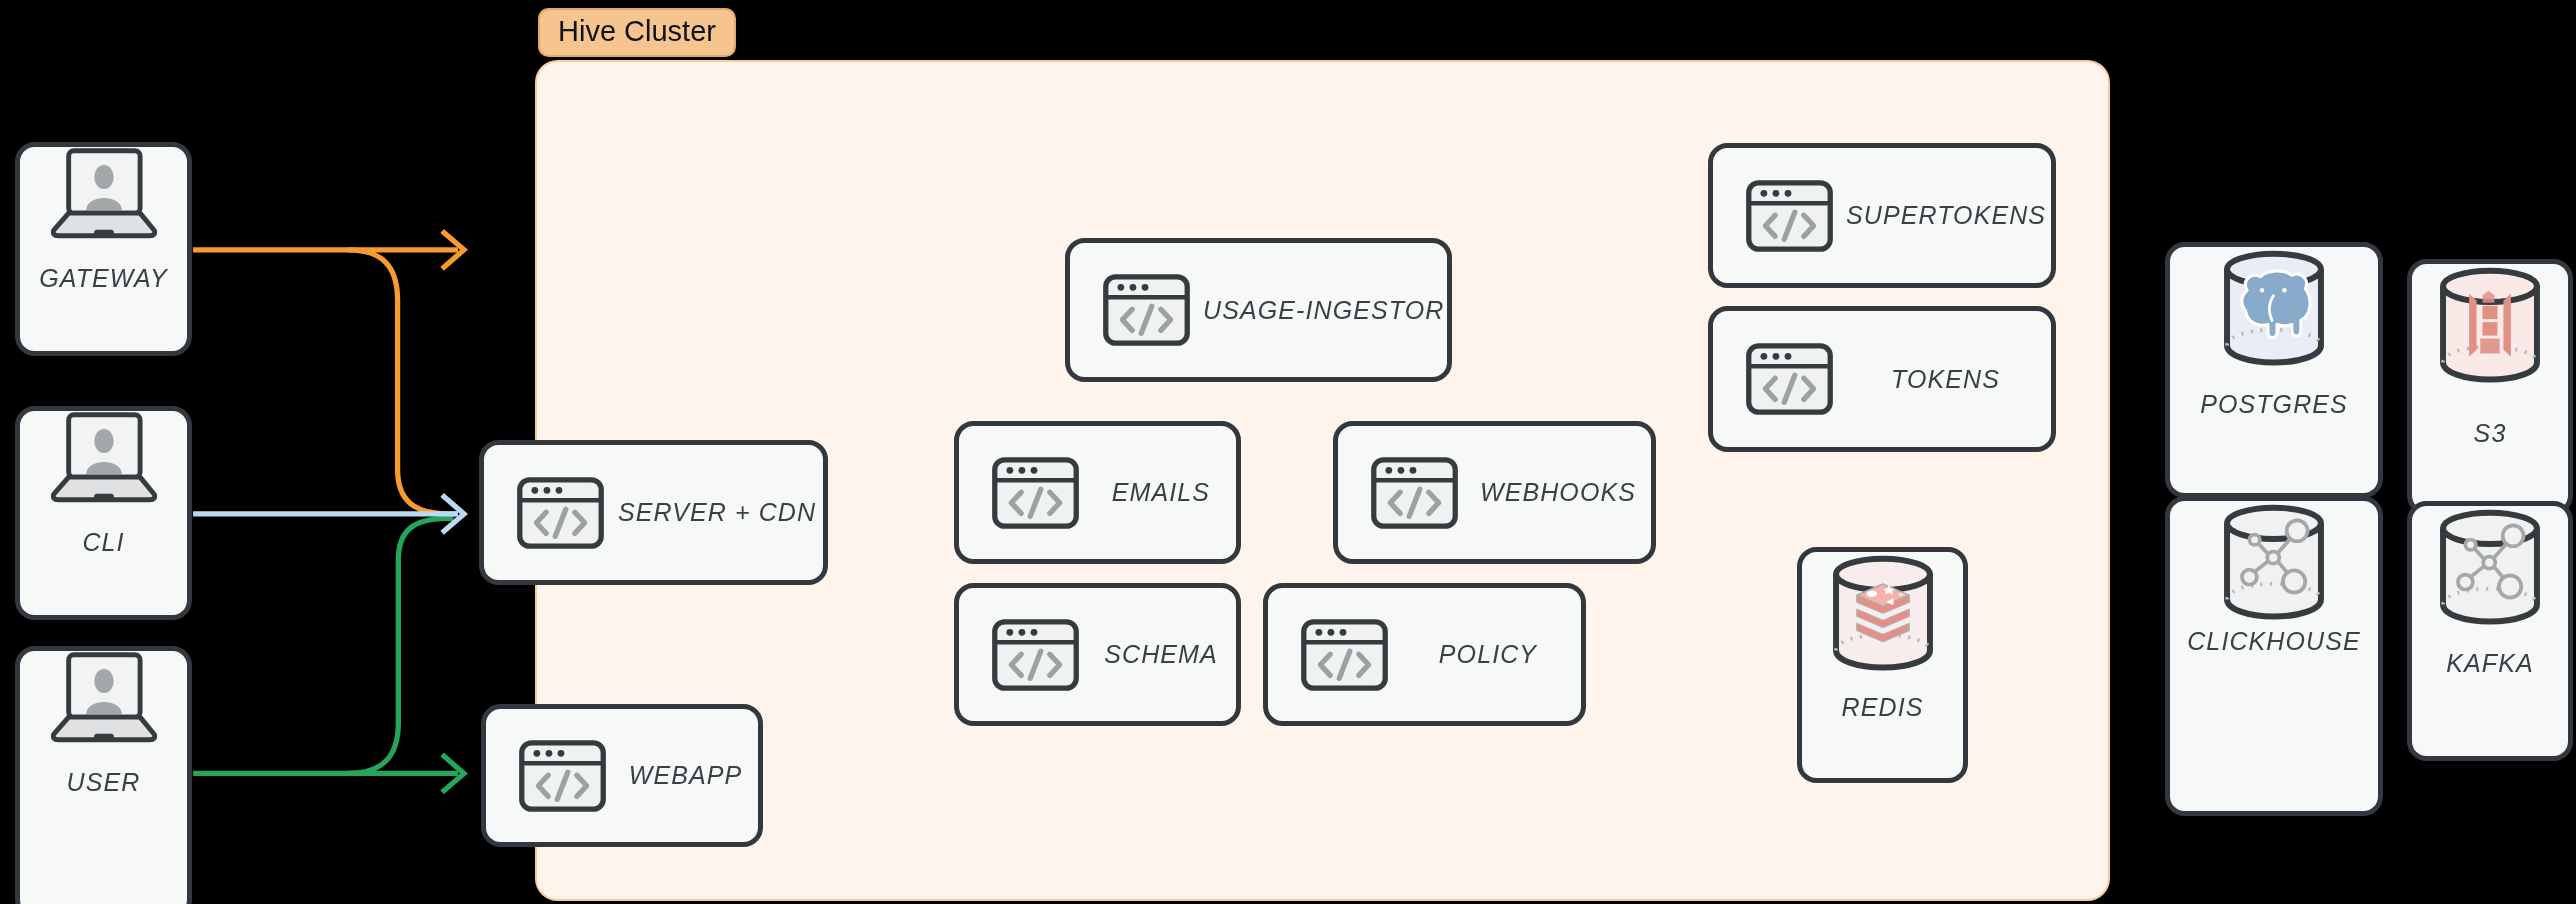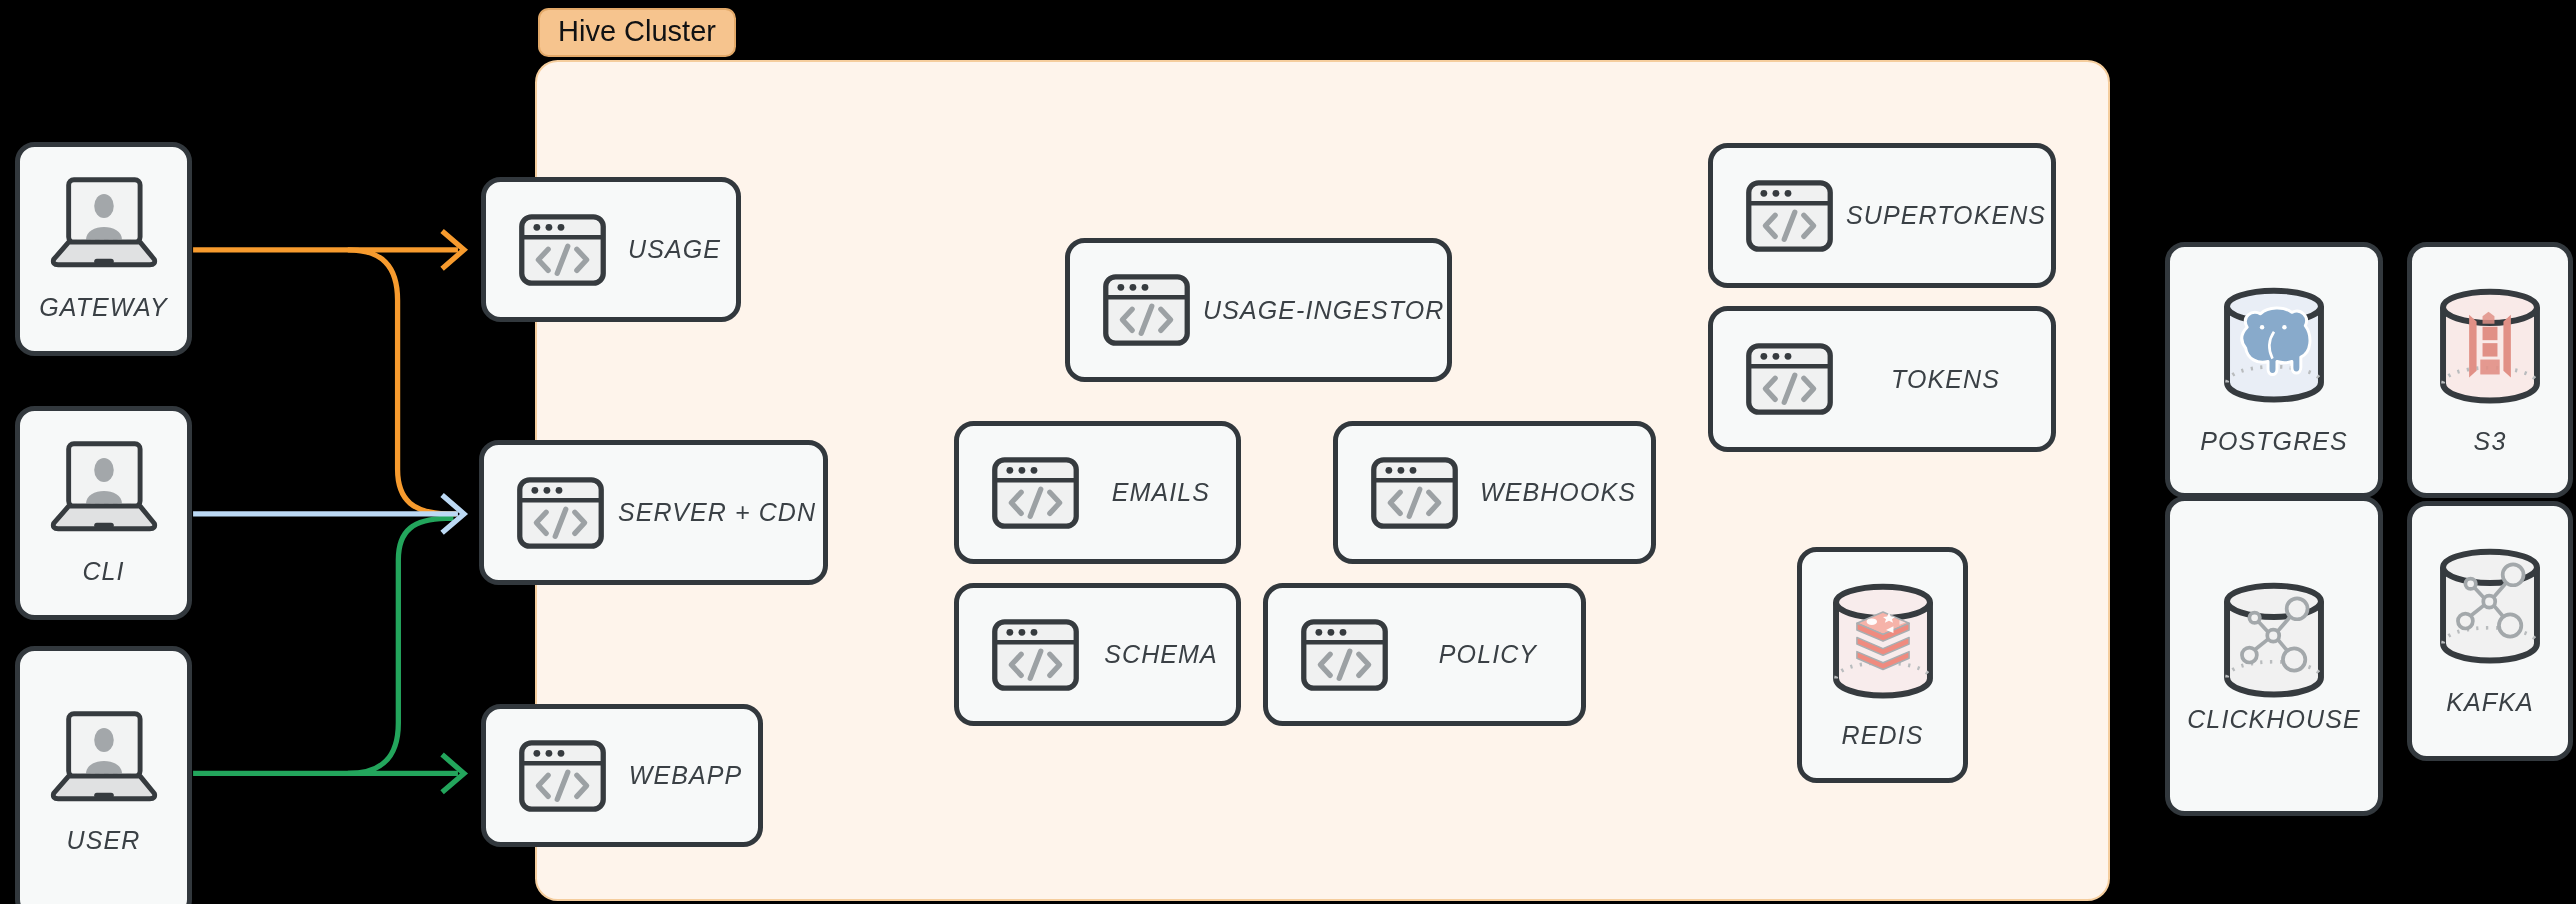--- a/index.html
+++ b/index.html
@@ -12,21 +12,21 @@
   .badge{position:absolute;left:538px;top:7.5px;z-index:3;
     background:#F6C48E;border:2.3px solid #E2A868;border-radius:10.6px;
     padding:5.3px 18px 6.8px 18px;font-size:29px;font-weight:400;color:#101113;}
   
   svg.arrows{position:absolute;left:0;top:0;z-index:1;}
   
   .node{position:absolute;z-index:2;background:#F7F9F9;border:5.3px solid #32383D;
     border-radius:19.6px;box-sizing:border-box;display:flex;}
   .label{font-style:italic;color:#3A4045;font-size:25px;letter-spacing:1.1px;
     white-space:nowrap;}
-  .portrait{flex-direction:column;align-items:center;justify-content:center;gap:22.6px;}
+  .portrait{flex-direction:column;align-items:center;gap:22.6px;}
   .svc{flex-direction:row;align-items:center;padding-left:32px;gap:12px;}
   .svc .label{flex:1;text-align:center;padding-right:6px;}
   .nicon{display:flex;align-items:center;justify-content:center;}
   .nicon svg{display:block;}
   .win-ic{width:89px;height:74px;}
   .laptop-ic{width:128px;height:94px;}
   .cyl-ic{width:112px;height:123px;}
 </style>
 </head>
 <body>
@@ -90,37 +90,20 @@
   <ellipse cx="85" cy="40" rx="13" ry="16" fill="#A3A7AA"></ellipse>
   <path d="M61,85 C61,62 109,62 109,85 Z" fill="#A3A7AA"></path>
   <line x1="43" y1="86" x2="128" y2="86" stroke="#B5B8BA" stroke-width="3" stroke-dasharray="6,6"></line>
   <path d="M38,88 L133,88 L152,111 Q154,118 146,118 L24,118 Q16,118 18,111 Z" fill="#E0E1E2" stroke="#363B3F" stroke-width="6.5" stroke-linejoin="round"></path>
   <rect x="72" y="110" width="26" height="7" rx="3.5" fill="#363B3F"></rect>
 </svg>
 </span>
     <span class="label">USER</span>
   </div>
 
-  <div class="node svc" style="left:481px;top:177px;width:260px;height:145px">
-    <span class="nicon">
-<svg class="win-ic" viewBox="0 0 118 98">
-  <rect x="5" y="5" width="108" height="88" rx="13" fill="#F0F1F1" stroke="#363B3F" stroke-width="7"></rect>
-  <line x1="6" y1="32" x2="112" y2="32" stroke="#363B3F" stroke-width="6"></line>
-  <circle cx="25" cy="19" r="4.5" fill="#363B3F"></circle>
-  <circle cx="41" cy="19" r="4.5" fill="#363B3F"></circle>
-  <circle cx="57" cy="19" r="4.5" fill="#363B3F"></circle>
-  <g fill="none" stroke="#9CA1A4" stroke-width="7" stroke-linecap="round" stroke-linejoin="round">
-    <polyline points="40,48 27,62 40,76"></polyline>
-    <line x1="52" y1="80" x2="66" y2="44"></line>
-    <polyline points="78,48 91,62 78,76"></polyline>
-  </g>
-</svg>
-</span>
-    <span class="label">USAGE</span>
-  </div>
   <div class="node svc" style="left:479px;top:440px;width:349px;height:145px">
     <span class="nicon">
 <svg class="win-ic" viewBox="0 0 118 98">
   <rect x="5" y="5" width="108" height="88" rx="13" fill="#F0F1F1" stroke="#363B3F" stroke-width="7"></rect>
   <line x1="6" y1="32" x2="112" y2="32" stroke="#363B3F" stroke-width="6"></line>
   <circle cx="25" cy="19" r="4.5" fill="#363B3F"></circle>
   <circle cx="41" cy="19" r="4.5" fill="#363B3F"></circle>
   <circle cx="57" cy="19" r="4.5" fill="#363B3F"></circle>
   <g fill="none" stroke="#9CA1A4" stroke-width="7" stroke-linecap="round" stroke-linejoin="round">
     <polyline points="40,48 27,62 40,76"></polyline>
@@ -300,21 +283,21 @@
   <g transform="translate(75,80)">
     <path d="M-36,-22 C-44,-36 -30,-46 -18,-40 C-8,-50 14,-50 24,-42 C36,-48 48,-36 42,-24 C52,-10 50,12 36,18 L36,32 C36,42 24,42 24,32 L24,24 C18,26 10,26 4,24 L4,34 C4,44 -8,44 -8,34 L-8,24 C-22,28 -36,20 -38,6 C-46,-4 -44,-14 -36,-22 Z" fill="#88AACB" stroke="#FFFFFF" stroke-width="4" stroke-linejoin="round"></path>
     <path d="M0,-16 C-8,-4 -8,8 -2,20" fill="none" stroke="#FFFFFF" stroke-width="3.5"></path>
     <circle cx="-16" cy="-22" r="3" fill="#FFFFFF"></circle>
     <circle cx="14" cy="-22" r="3" fill="#FFFFFF"></circle>
   </g>
 </svg>
 </span>
     <span class="label">POSTGRES</span>
   </div>
-  <div class="node portrait" style="left:2407px;top:242px;width:166px;height:256px;gap:19px">
+  <div class="node portrait" style="left:2407px;top:259px;width:166px;height:256px;gap:32px">
     <span class="nicon">
 <svg class="cyl-ic" viewBox="0 0 150 165">
   <path d="M12,30 V132 C12,145 40,155 75,155 C110,155 138,145 138,132 V30" fill="#F9EAE8" stroke="#363B3F" stroke-width="8"></path>
   <path d="M12,132 C12,120 40,111 75,111 C110,111 138,120 138,132" fill="none" stroke="#B9BCBE" stroke-width="5" stroke-dasharray="3,10"></path>
   <ellipse cx="75" cy="30" rx="63" ry="21" fill="#F9EAE8" stroke="#363B3F" stroke-width="8"></ellipse>
   <g transform="translate(75,82)" fill="#E19086">
     <path d="M-28,-42 L-18,-33 L-18,33 L-28,42 Z"></path>
     <path d="M28,-42 L18,-33 L18,33 L28,42 Z"></path>
     <path d="M-2,-46 L6,-40 L6,-30 L-10,-30 L-10,-40 Z" opacity="0.85"></path>
     <rect x="-10" y="-26" width="20" height="18"></rect>

